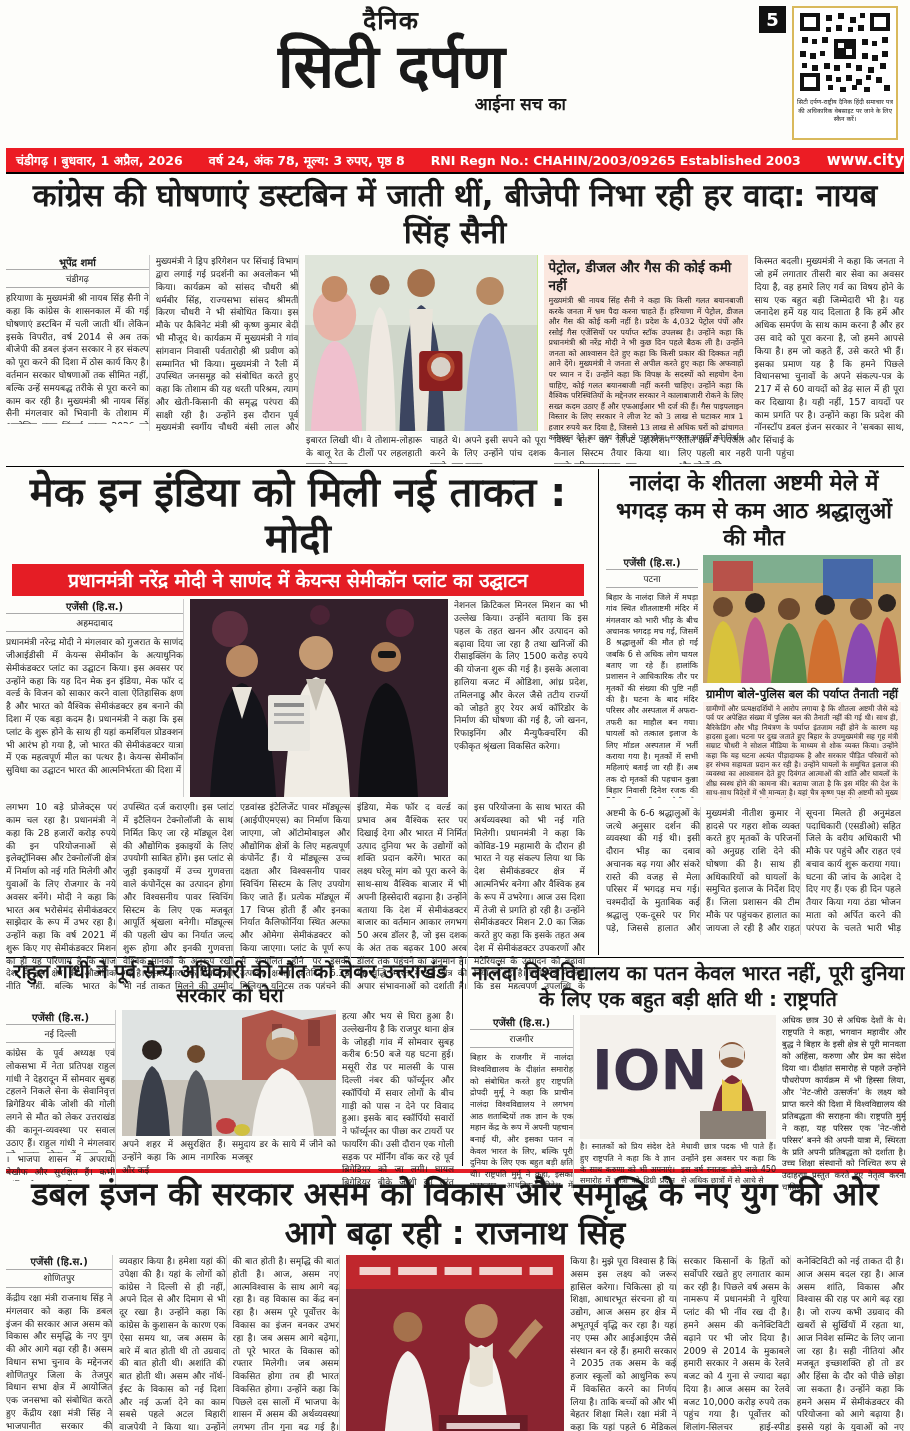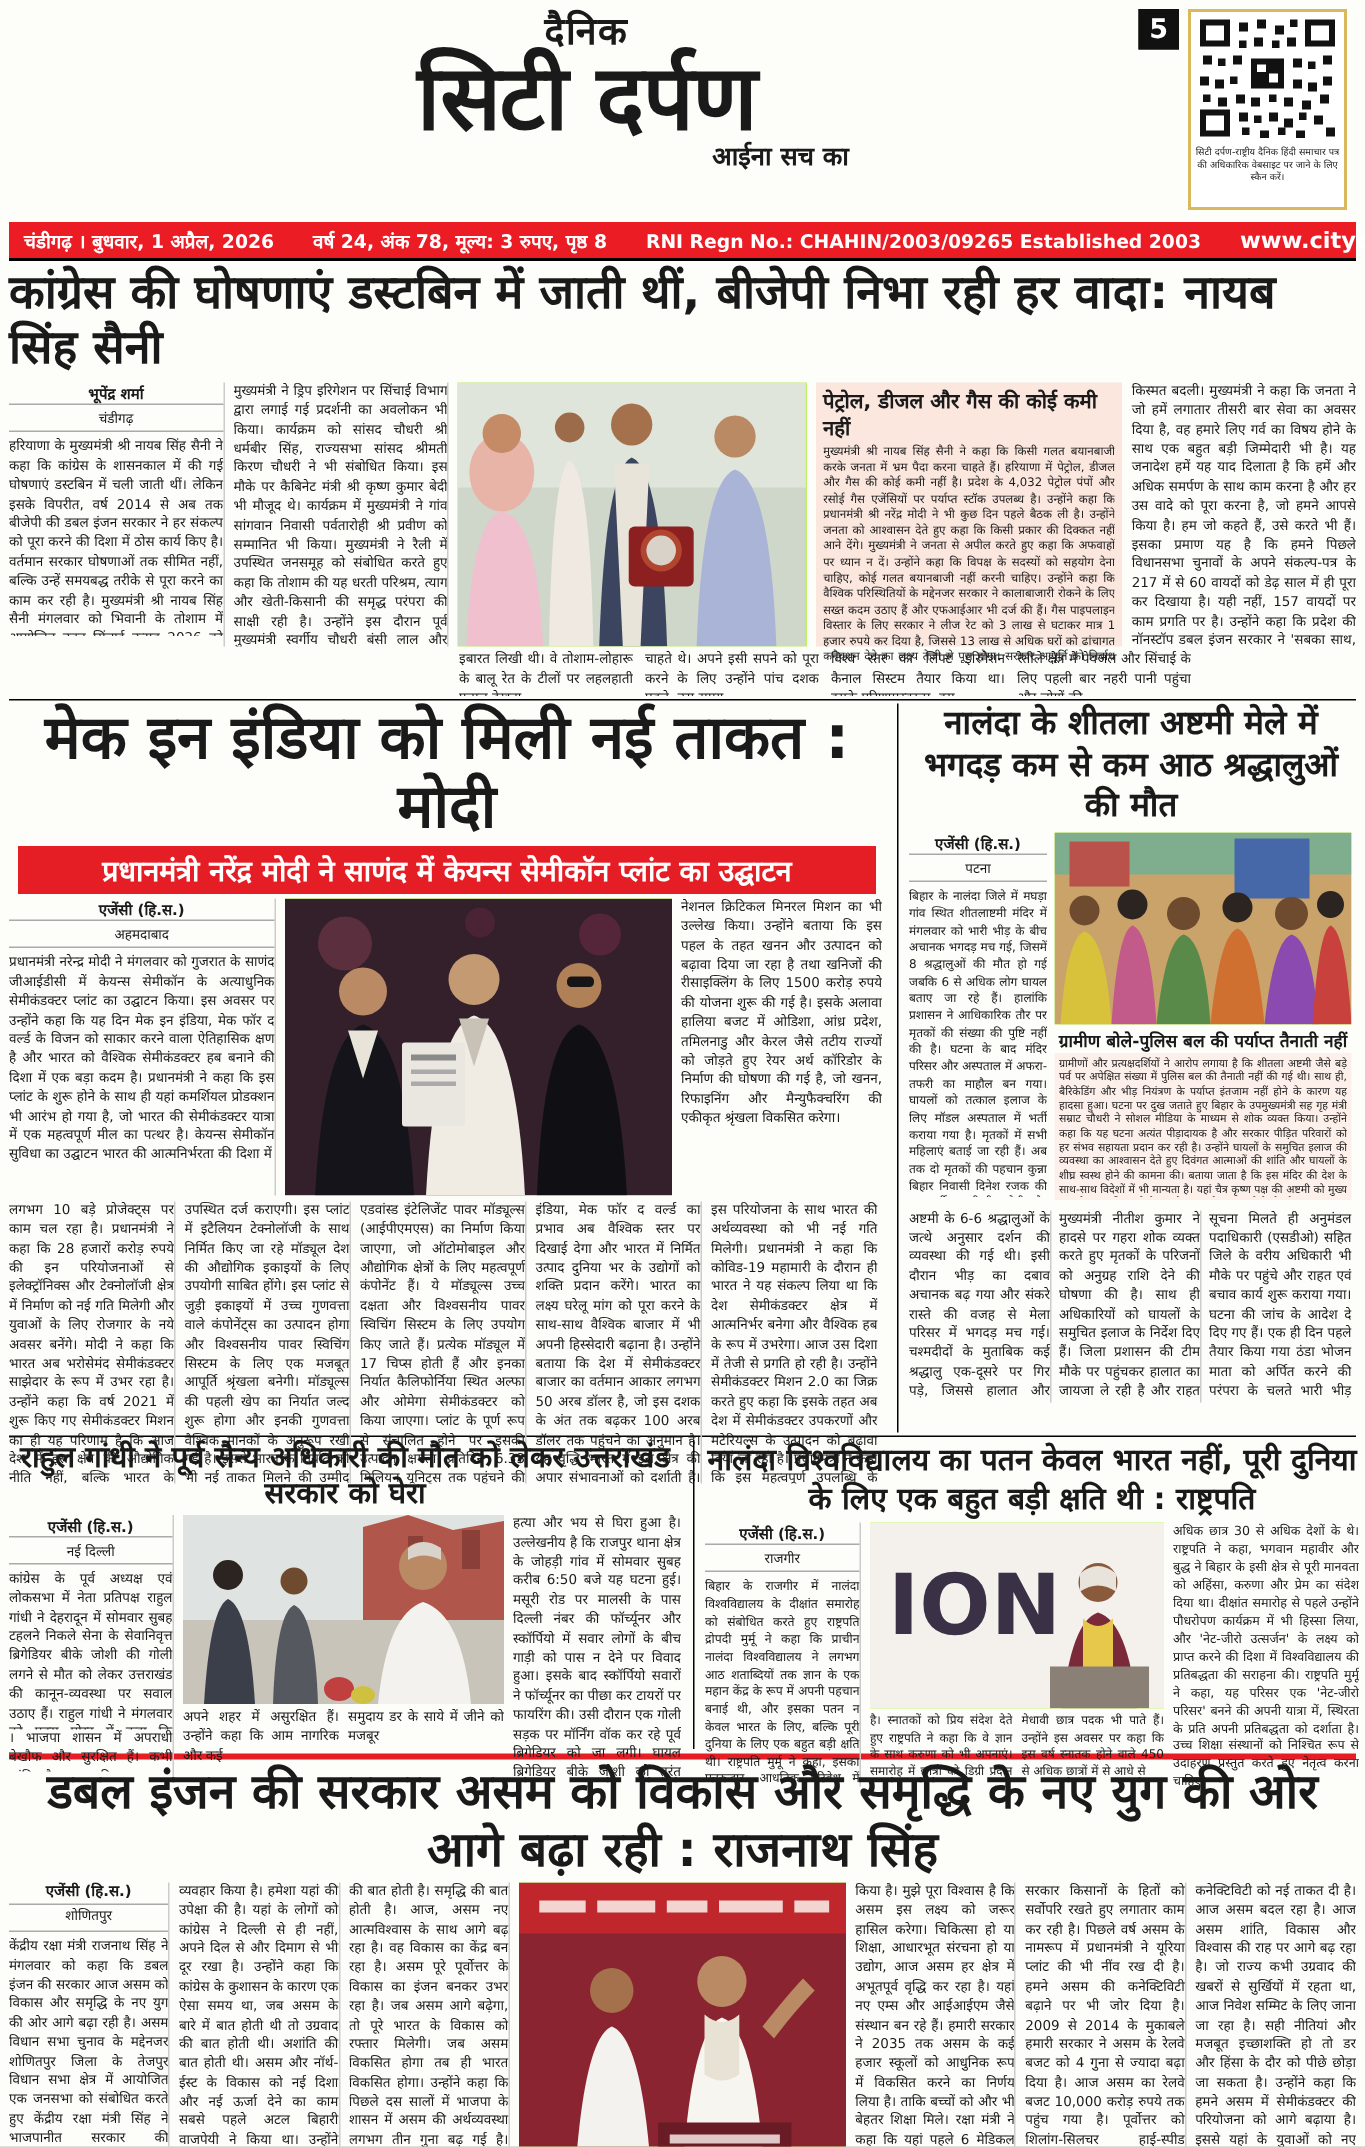--- a/index.html
+++ b/index.html
@@ -18,21 +18,21 @@
   .page-badge { position:absolute; right:118px; top:6px; width:27px; height:27px; border:3px solid #111; background:#111; color:#fff; font-size:18px; font-weight:bold; text-align:center; line-height:22px; }
   .qr-box { position:absolute; right:6px; top:6px; width:106px; height:134px; border:2px solid #d9b95c; background:#fff; padding:3px; text-align:center; }
   .qr-caption { font-size:6.3px; line-height:1.35; margin-top:1px; }
 
   
   .datebar { height:24px; background:#ec1c24; color:#fff; display:flex; align-items:center; font-weight:bold; font-size:12.5px; padding:0 10px; }
   .datebar .seg { margin-right:26px; white-space:nowrap; }
   .datebar .site { margin-left:auto; font-size:15px; }
 
   
-  .h1-block { border-top:2px solid #000; padding:3px 0 2px; text-align:left; font-size:31px; font-weight:800; line-height:1.2; }
+  .h1-block { border-top:2px solid #000; padding:3px 0 2px; text-align:center; font-size:31px; font-weight:800; line-height:1.2; }
   .greenbar { background:#2e9e4c; color:#fff; font-size:19px; font-weight:bold; text-align:center; margin:3px 2px 5px; padding:4px 2px; }
 
   
   .byline { text-align:center; font-weight:bold; font-size:10px; border-bottom:1px solid #aaa; padding-bottom:0; margin-bottom:2px; }
   .place  { text-align:center; font-size:9px; border-bottom:1px solid #aaa; padding-bottom:2px; margin-bottom:4px; }
   .btxt { font-size:9px; line-height:1.42; text-align:justify; overflow:hidden; }
   .vline { border-right:1px solid #ccc; }
   .photo { position:relative; overflow:hidden; background:#bef264; }
   .photo svg { display:block; width:100%; height:100%; }
   .rule { border-top:1.5px solid #000; margin:2px 0; }
@@ -69,21 +69,21 @@
   .nal-box .btxt { font-size:7.2px; line-height:1.3; }
   .nal-bottom { display:flex; gap:5px; height:128px; margin-top:4px; }
   .nal-bottom .btxt { width:95px; }
 
   
   .sec3 { display:flex; gap:8px; height:206px; }
   .sec3-left { width:450px; }
   .h3-left { font-size:19.5px; font-weight:800; line-height:1.2; text-align:center; }
   .rg-row { display:flex; gap:6px; height:176px; margin-top:3px; }
   .rg-c1 { width:110px; }
-  .rg-mid { width:214px;font-family:Liberation Serif, serif; }
+  .rg-mid { width:214px; }
   .rg-photo { width:214px; height:126px; }
   .rg-strip { display:flex; gap:6px; margin-top:2px; }
   .rg-strip .btxt { width:104px; height:44px; }
   .rg-c2 { width:112px; }
   .sec3-right { width:444px; border-left:1.5px solid #000; padding-left:7px; }
   .h3-right { font-size:20px; font-weight:800; line-height:1.3; text-align:center; }
   .pr-row { display:flex; gap:6px; height:176px; margin-top:3px; }
   .pr-c1 { width:104px; }
   .pr-mid { width:196px; }
   .pr-photo { width:196px; height:124px; }

